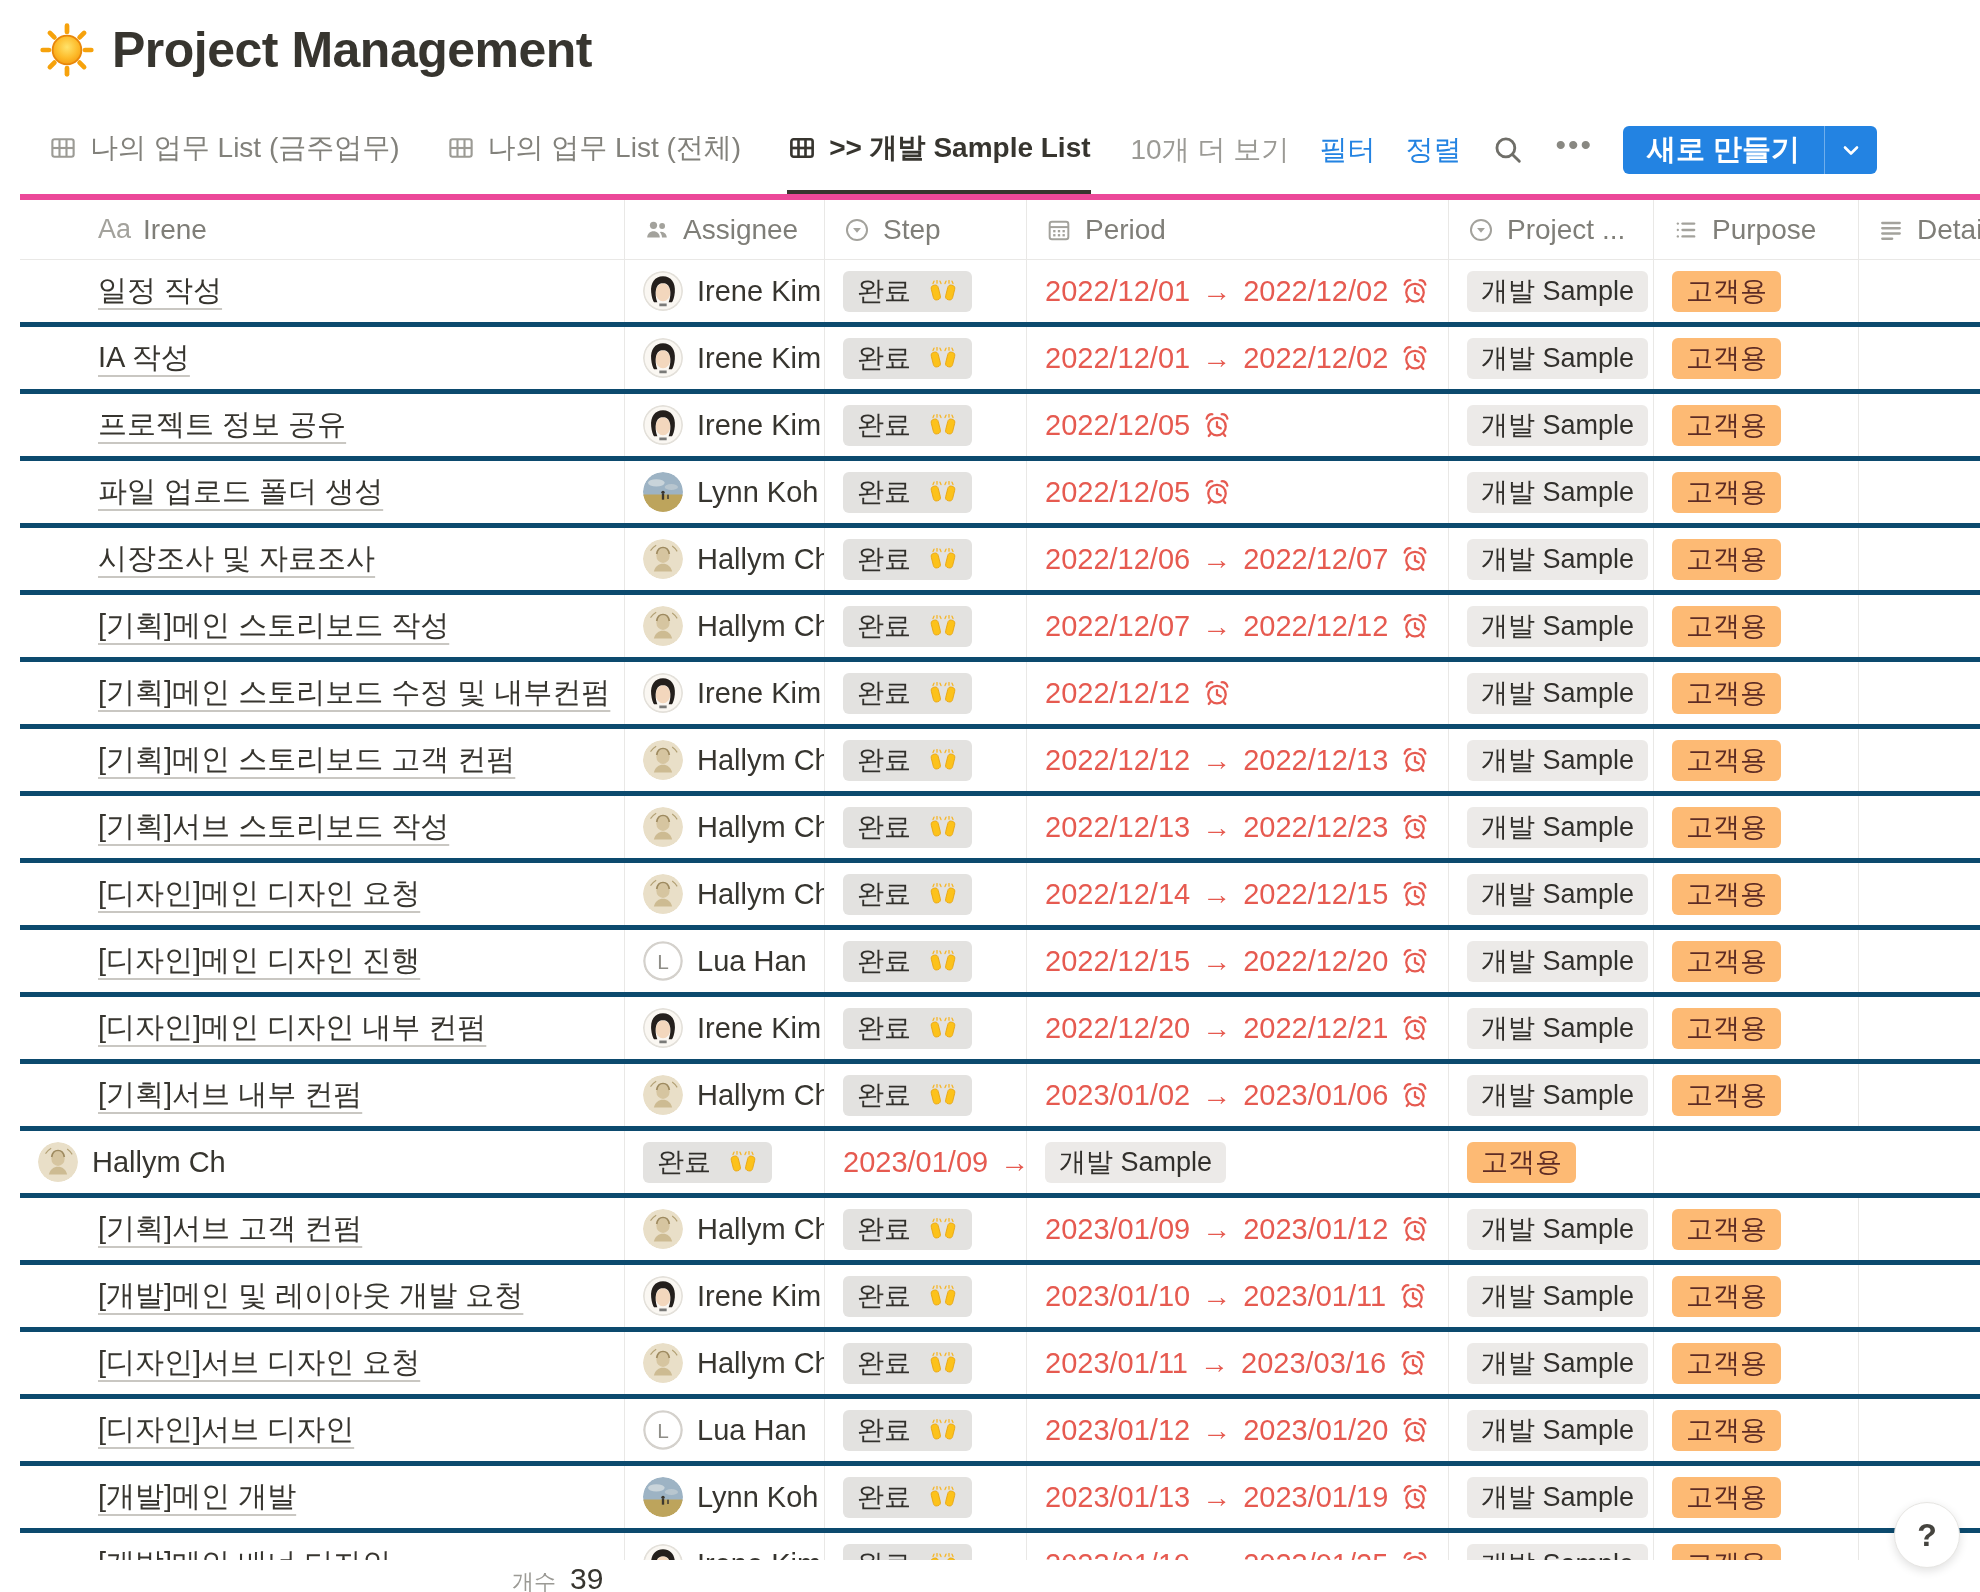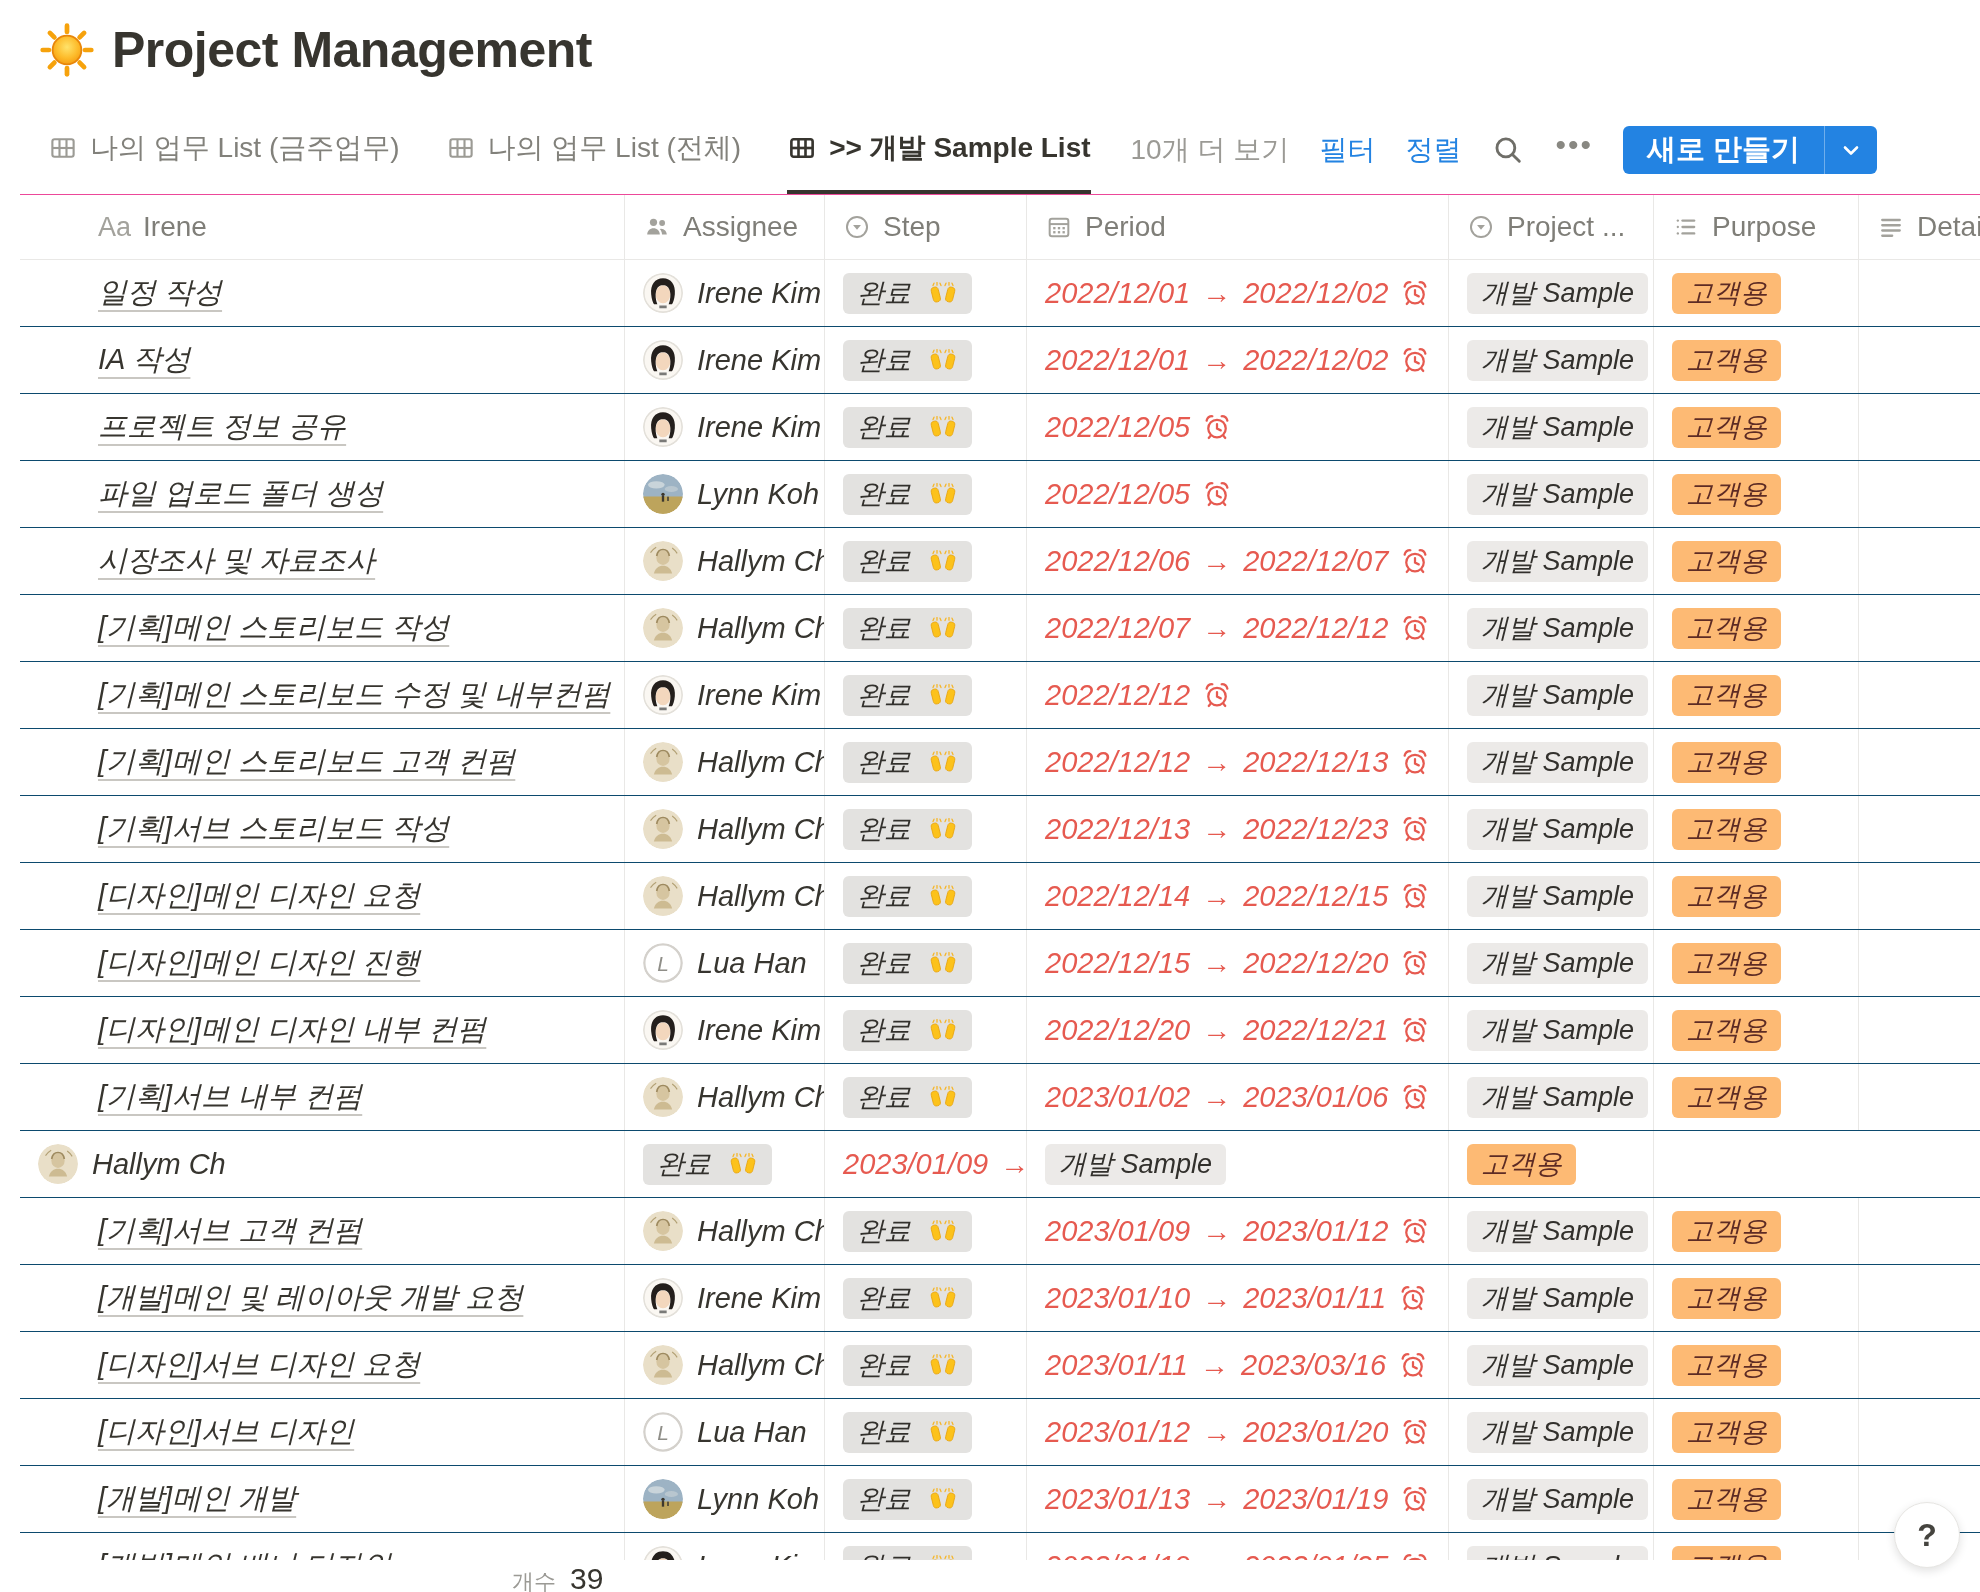--- a/index.html
+++ b/index.html
@@ -28,29 +28,29 @@
              height:48px; overflow:hidden; cursor:pointer; }
   .new-btn-main { display:flex; align-items:center; padding:0 24px; color:#fff; font-size:29px; font-weight:600; white-space:nowrap; }
   .new-btn-divider { width:1px; background:rgba(255,255,255,0.35); }
   .new-btn-caret { display:flex; align-items:center; padding:0 14px; }
   .new-btn-caret svg { width:24px; height:24px; }
 
   
   .table-clip { height:1366px; overflow:hidden; }
   .grid { display:grid; grid-template-columns:605px 200px 202px 422px 205px 205px 121px;
           margin-left:20px; width:1960px; }
-  .header-row { height:66px; border-top:1px solid #ec4899; border-bottom:1px solid #e9e8e6; }
+  .header-row { height:66px; border-top:6px solid #ec4899; border-bottom:1px solid #e9e8e6; }
   .hcell { display:flex; align-items:center; gap:12px; padding-left:18px; font-size:28px;
            color:#7f7e78; border-right:1px solid #e9e8e6; overflow:hidden; white-space:nowrap; cursor:pointer; }
   .hcell:last-child { border-right:none; }
   .hcell svg { width:28px; height:28px; flex:none; }
   .hcell.h-task { padding-left:78px; }
   .aa-glyph { font-size:27px; color:#a3a29c; font-weight:400; }
 
-  .row { height:67px; border-bottom:1px solid #0c4a6e;font-style:italic; }
+  .row { height:67px; border-bottom:5px solid #0c4a6e; }
   .cell { display:flex; align-items:center; padding-left:18px; border-right:1px solid #e9e8e6;
           overflow:hidden; white-space:nowrap; cursor:pointer; }
   .cell:last-child { border-right:none; }
   .c-task { padding-left:78px; }
   .task-text { font-size:29px; color:#37352f; font-weight:500;
                text-decoration:underline; text-decoration-color:#c9c7c2; text-decoration-thickness:2px;
                text-underline-offset:8px; }
   .avatar { width:40px; height:40px; border-radius:50%; overflow:hidden; flex:none; margin-right:14px; }
   .avatar svg { width:40px; height:40px; display:block; }
   .assignee-name { font-size:29px; color:#37352f; }

